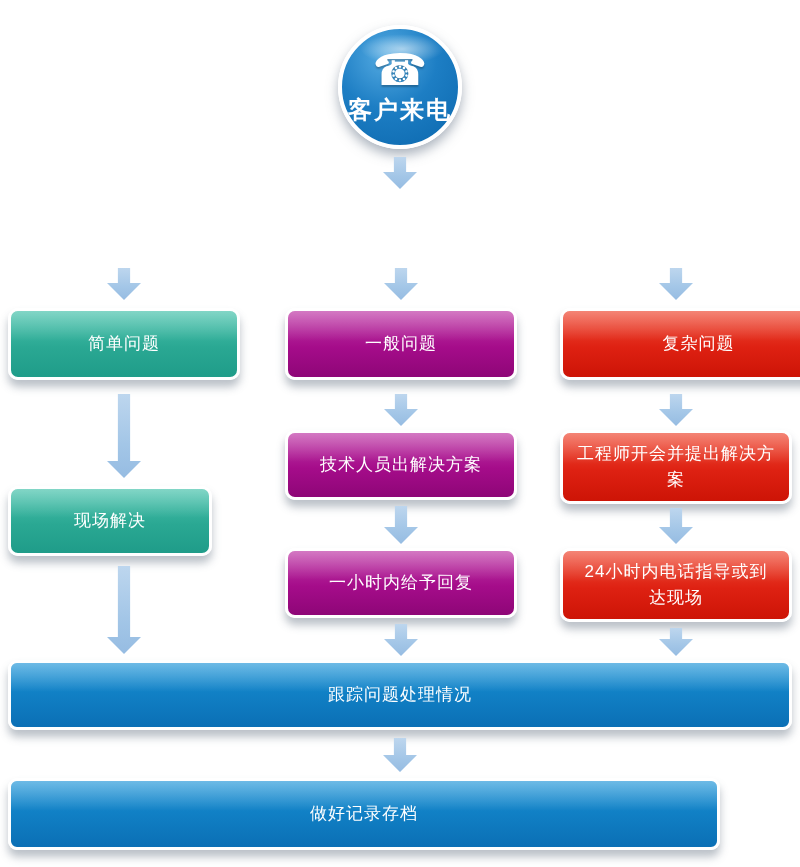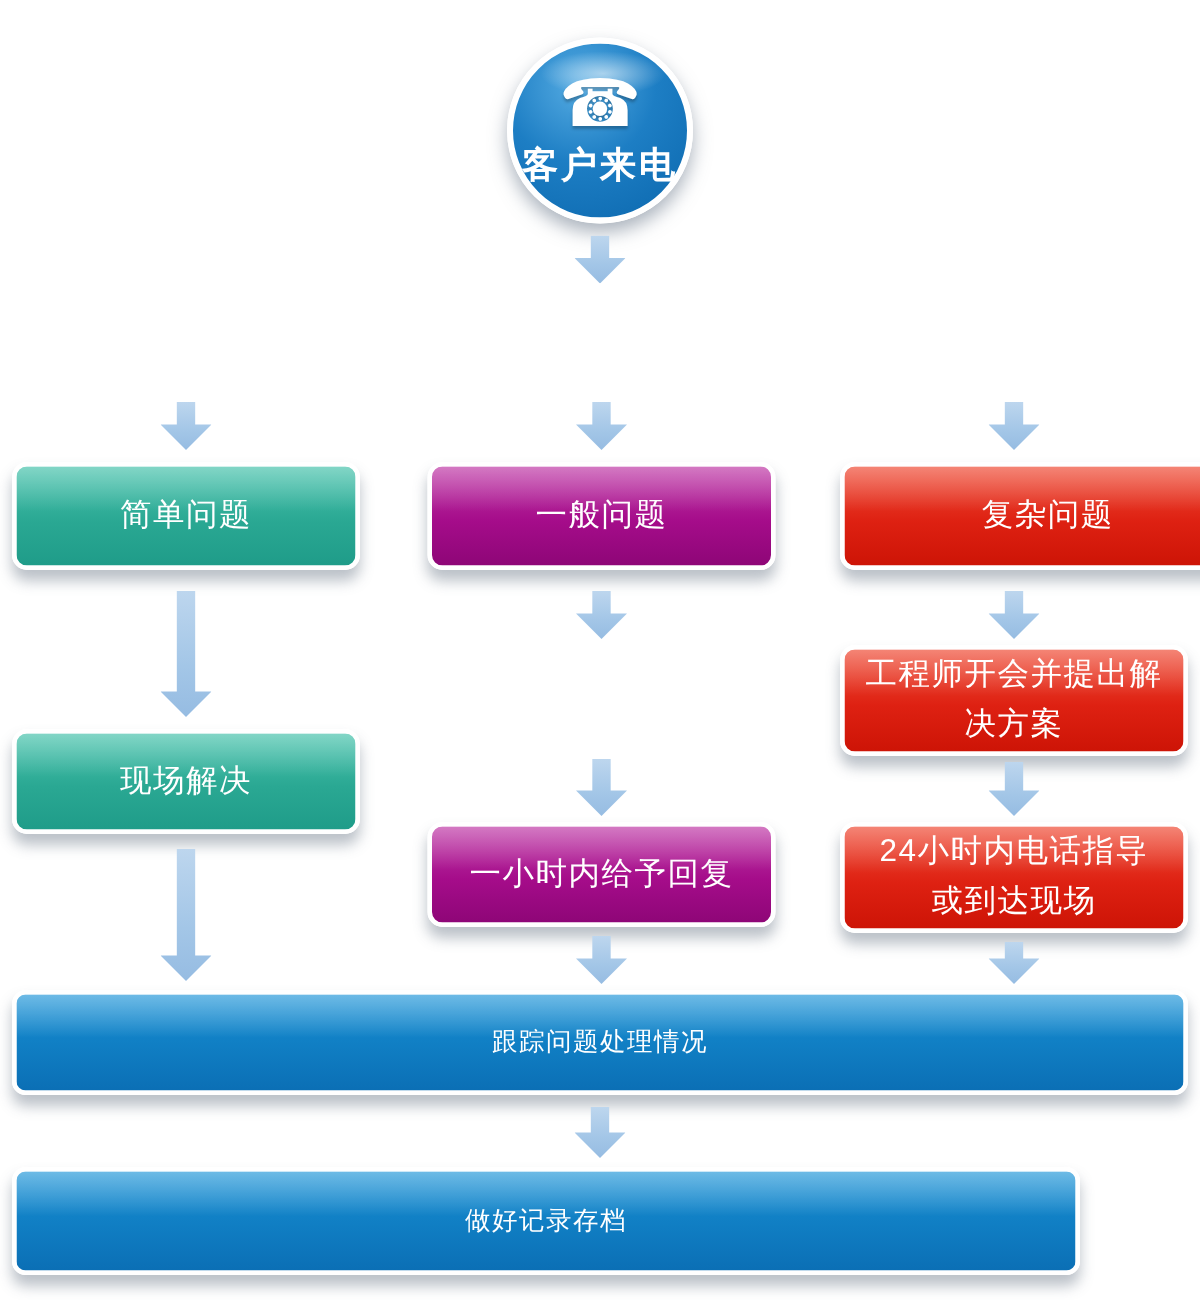--- a/index.html
+++ b/index.html
@@ -7,21 +7,21 @@
 
   .node{
     position:absolute;
     border-radius:10px;
     border:3px solid #ffffff;
     color:#ffffff;
     display:flex;
     align-items:center;
     justify-content:center;
     text-align:center;
-    font-size:21px;
+    font-size:17px;
     letter-spacing:1px;
     line-height:1.55;
     box-shadow:0 7px 9px rgba(105,118,133,0.45);
     box-sizing:border-box;
     padding:6px 14px;
     overflow:hidden;
   }
   .node::before{
     content:"";
     position:absolute;
@@ -86,26 +86,29 @@
     <span>简单问题</span>
   </div>
   <div class="node magenta" style="left:285px;top:308px;width:232px;height:72px;">
     <span>一般问题</span>
   </div>
   <div class="node red" style="left:560px;top:308px;width:277px;height:72px;">
     <span>复杂问题</span>
   </div>
 
   <div class="arrow" style="left:107px;top:394px;width:34px;height:84px;"></div>
-  <div class="node teal" style="left:8px;top:486px;width:232px;height:70px;">
+  <div class="node teal" style="left:8px;top:486px;width:204px;height:70px;">
     <span>现场解决</span>
   </div>
   <div class="arrow" style="left:107px;top:566px;width:34px;height:88px;"></div>
 
   <div class="arrow" style="left:384px;top:394px;width:34px;height:32px;"></div>
+  <div class="node magenta" style="left:285px;top:430px;width:232px;height:70px;">
+    <span>技术人员出解决方案</span>
+  </div>
   <div class="arrow" style="left:384px;top:506px;width:34px;height:38px;"></div>
   <div class="node magenta" style="left:285px;top:548px;width:232px;height:70px;">
     <span>一小时内给予回复</span>
   </div>
   <div class="arrow" style="left:384px;top:624px;width:34px;height:32px;"></div>
 
   <div class="arrow" style="left:659px;top:394px;width:34px;height:32px;"></div>
   <div class="node red" style="left:560px;top:430px;width:232px;height:74px;">
     <span>工程师开会并提出解决方案</span>
   </div>

